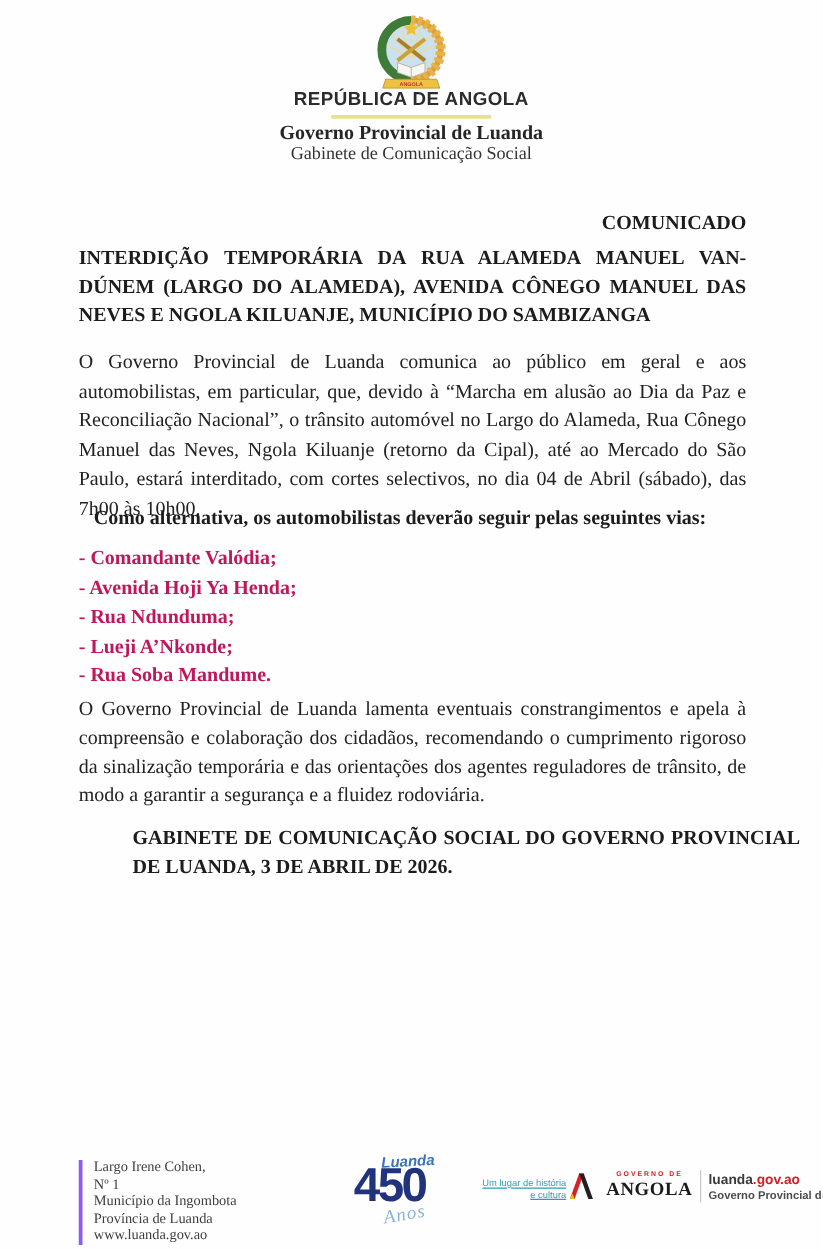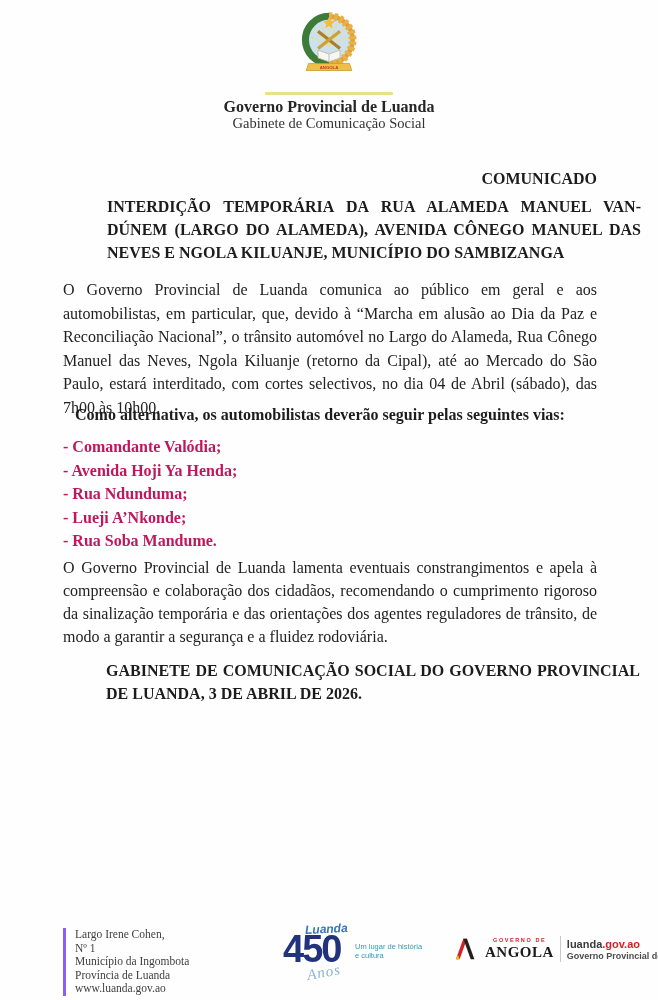--- a/index.html
+++ b/index.html
@@ -32,21 +32,21 @@
     font-size:14.5px;color:#333;
   }
   
   .doc-title{
     position:absolute;top:170px;left:63px;width:534px;
     text-align:right;font-weight:bold;font-size:16px;color:#1c1c1c;
   }
   .subject{
     position:absolute;top:195px;left:63px;width:534px;
     font-weight:bold;font-size:16px;line-height:23px;
-    text-align:justify;color:#1c1c1c;margin-left:44px;
+    text-align:justify;color:#1c1c1c;
   }
   .p1{
     position:absolute;top:278px;left:63px;width:534px;
     font-size:16px;line-height:23.5px;text-align:justify;color:#222;
   }
   .alt-intro{
     position:absolute;top:406px;left:63px;width:534px;
     padding-left:12px;box-sizing:border-box;
     font-weight:bold;font-size:16px;color:#1c1c1c;
   }
@@ -84,23 +84,23 @@
     font-family:"Liberation Sans", sans-serif;
     font-weight:bold;font-size:38px;line-height:38px;
     letter-spacing:-2px;color:#21337c;
   }
   .l450-anos{
     position:absolute;top:42px;left:24px;
     font-style:italic;font-size:15px;color:#8db3d6;
     transform:rotate(-10deg);letter-spacing:1px;
   }
   .l450-tag{
-    position:absolute;top:20px;left:72px;width:84px;
+    position:absolute;top:20px;left:86px;width:84px;
     font-family:"Liberation Sans", sans-serif;
-    font-size:7.5px;line-height:9px;color:#2d9db5;text-align:left;
+    font-size:7.5px;line-height:9px;color:#2d9db5;text-align:right;text-decoration:underline;
   }
   .govlogo{
     position:absolute;top:936px;left:455px;
     display:flex;align-items:center;gap:6px;
     font-family:"Liberation Sans", sans-serif;
   }
   .govlogo .stack{line-height:1;}
   .gov-small{font-size:5.5px;letter-spacing:1.6px;color:#d42127;font-weight:bold;display:block;margin-bottom:1px;margin-left:8px;}
   .gov-big{font-family:"Liberation Serif", serif;font-size:15px;font-weight:bold;color:#1b1b1b;letter-spacing:.5px;display:block;}
   .gov-divider{width:1px;height:26px;background:#c9c9c9;}
@@ -129,20 +129,21 @@
     <path d="M50 8 A30 30 0 0 1 50 68" stroke="#e8b14a" stroke-width="10" fill="none" stroke-dasharray="4 3"></path>
     <path d="M50 9 l2.2 4.8 5.3 .6 -4 3.6 1.1 5.2 -4.6 -2.7 -4.6 2.7 1.1 -5.2 -4 -3.6 5.3 -.6 z" fill="#f0c030"></path>
     <line x1="36" y1="27" x2="64" y2="49" stroke="#a97e2d" stroke-width="4"></line>
     <line x1="64" y1="27" x2="36" y2="49" stroke="#c9a23a" stroke-width="4"></line>
     <path d="M36 51 L50 56 L64 51 L64 61 L50 66 L36 61 Z" fill="#f8f6f0" stroke="#b9b2a0" stroke-width="1"></path>
     <line x1="50" y1="56" x2="50" y2="66" stroke="#b9b2a0" stroke-width="1"></line>
     <path d="M24 68 L76 68 L79 77 L21 77 Z" fill="#eec043" stroke="#c79a2e" stroke-width="1"></path>
     <text x="50" y="75" text-anchor="middle" font-size="5.5" font-family="Liberation Sans, sans-serif" font-weight="bold" fill="#c0392b">ANGOLA</text>
   </svg>
 
+  <div class="republic">REPÚBLICA DE ANGOLA</div>
   <div class="gold-rule"></div>
   <div class="org">Governo Provincial de Luanda</div>
   <div class="office">Gabinete de Comunicação Social</div>
 
   <div class="doc-title">COMUNICADO</div>
   <div class="subject">INTERDIÇÃO TEMPORÁRIA DA RUA ALAMEDA MANUEL VAN-DÚNEM (LARGO DO ALAMEDA), AVENIDA CÔNEGO MANUEL DAS NEVES E NGOLA KILUANJE, MUNICÍPIO DO SAMBIZANGA</div>
   <div class="p1">O Governo Provincial de Luanda comunica ao público em geral e aos automobilistas, em particular, que, devido à “Marcha em alusão ao Dia da Paz e Reconciliação Nacional”, o trânsito automóvel no Largo do Alameda, Rua Cônego Manuel das Neves, Ngola Kiluanje (retorno da Cipal), até ao Mercado do São Paulo, estará interditado, com cortes selectivos, no dia 04 de Abril (sábado), das 7h00 às 10h00.</div>
   <div class="alt-intro">Como alternativa, os automobilistas deverão seguir pelas seguintes vias:</div>
 
   <div class="alt-list">

